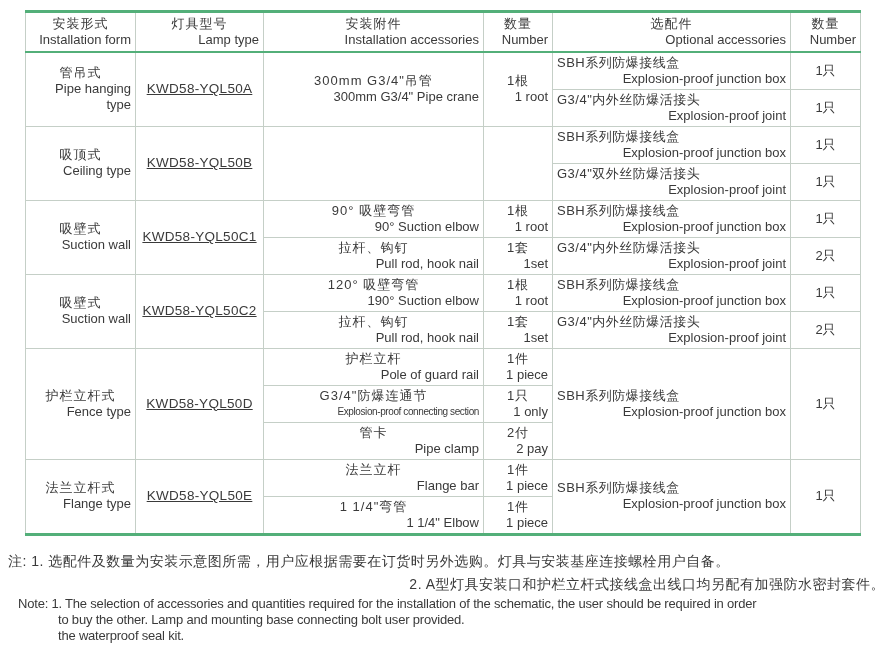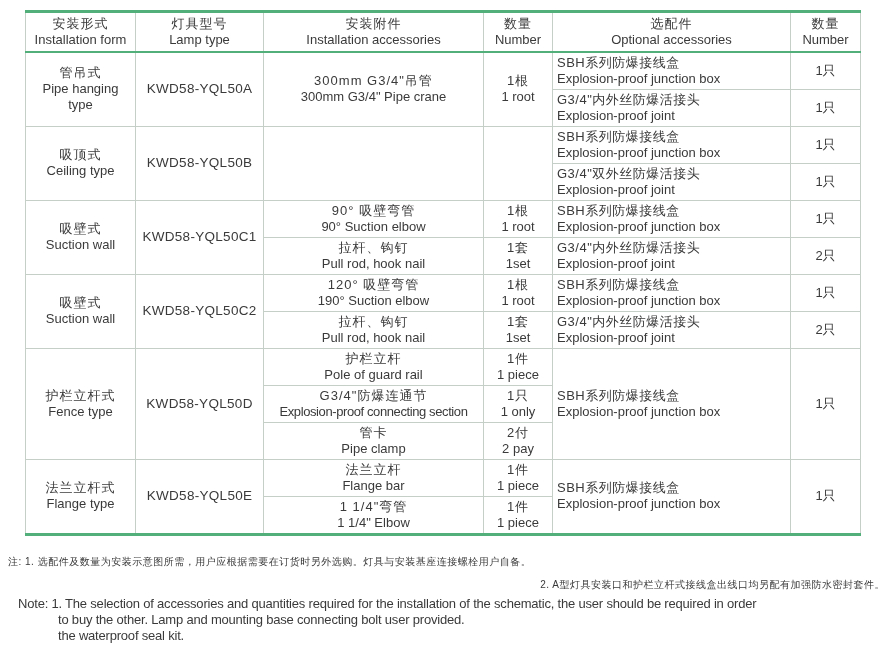--- a/index.html
+++ b/index.html
@@ -29,28 +29,28 @@
     text-align:center;vertical-align:middle;
     padding:2px 4px;height:37px;
     overflow:hidden;
   }
   .tbl thead th{
     height:40px;
     border-top:3px solid var(--green);
     border-bottom:2px solid var(--green);
   }
   .zh{display:block;letter-spacing:1px;}
-  .en{display:block;letter-spacing:0;}
+  .en{display:block;letter-spacing:0;text-align:right;}
   td.opt{text-align:left;}
   td.opt .zh{letter-spacing:0.5px;}
-  td.model{font-size:13.5px;letter-spacing:0.3px;}
-  td.tight .en{letter-spacing:-0.4px;font-size:13px;}
+  td.model{font-size:13.5px;letter-spacing:0.3px;text-decoration:underline;}
+  td.tight .en{letter-spacing:-0.4px;font-size:10px;}
   .notes{margin:14px 0 0 0;padding-left:2px;}
   .note-line{white-space:nowrap;}
-  .note-zh{font-size:10px;line-height:23px;letter-spacing:0.5px;}
+  .note-zh{font-size:14px;line-height:23px;letter-spacing:0.5px;}
   .note-en{font-size:13px;line-height:16px;letter-spacing:-0.2px;margin-left:16px;}
   .ind-a{padding-left:6px;}
   .ind-b{padding-left:28px;text-align:right;}
   .ind-c{padding-left:0;}
   .ind-d{padding-left:40px;}
 </style>
 </head>
 <body>
 
 <table class="tbl">

